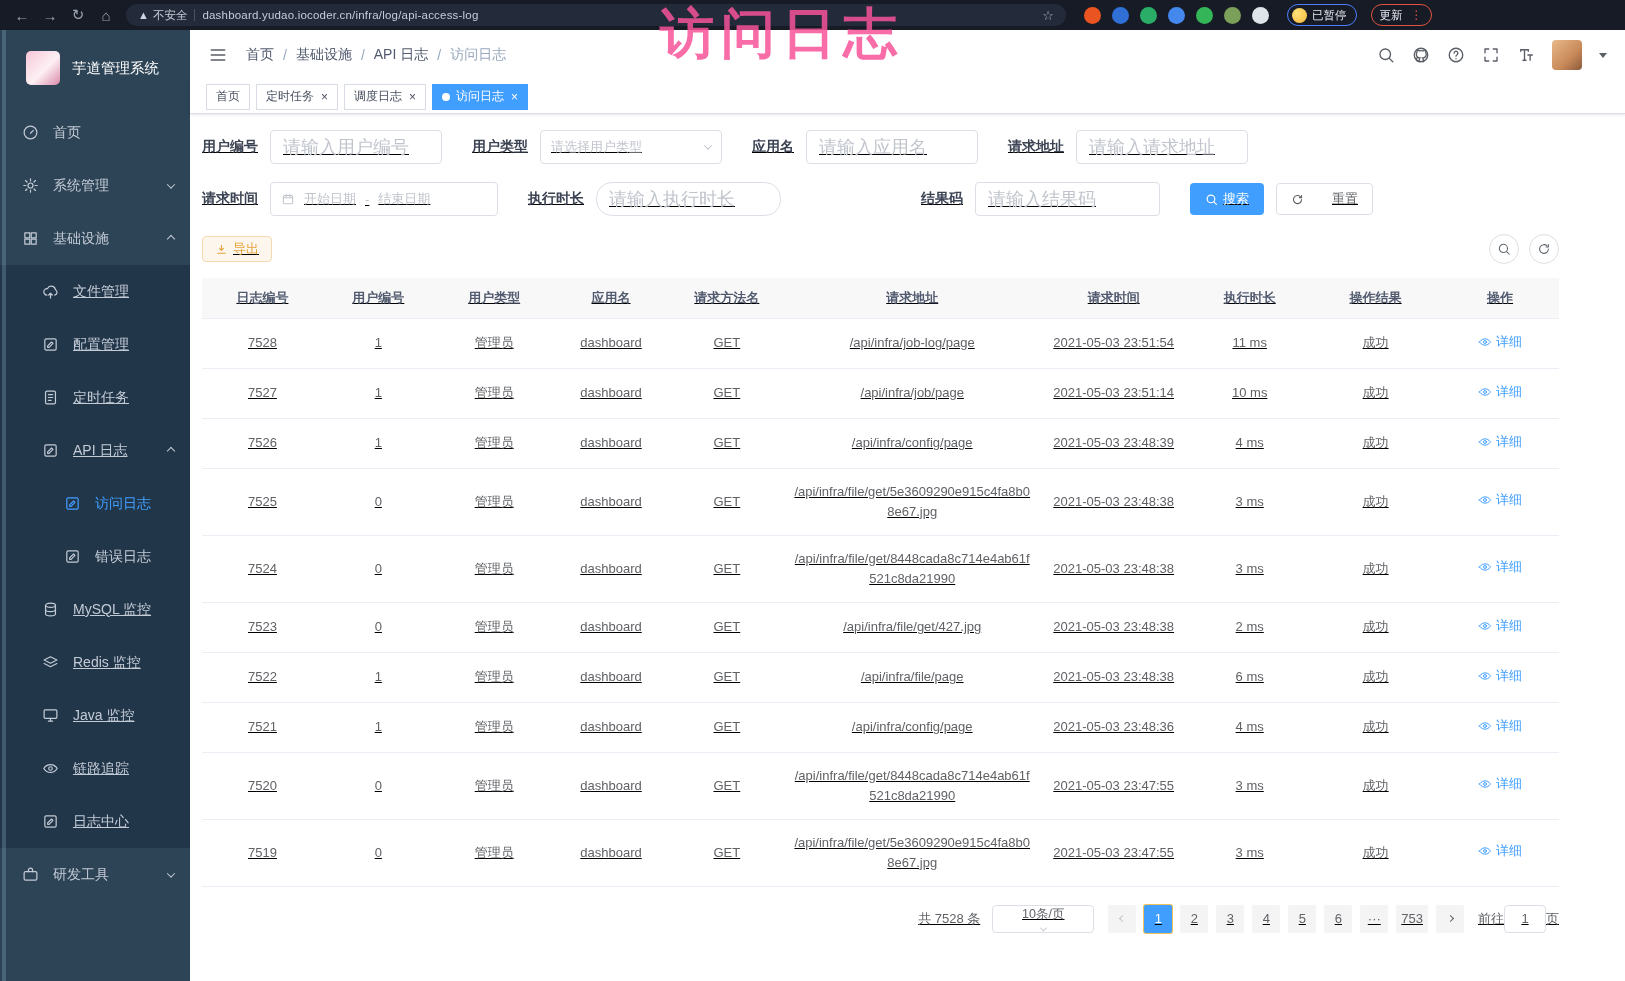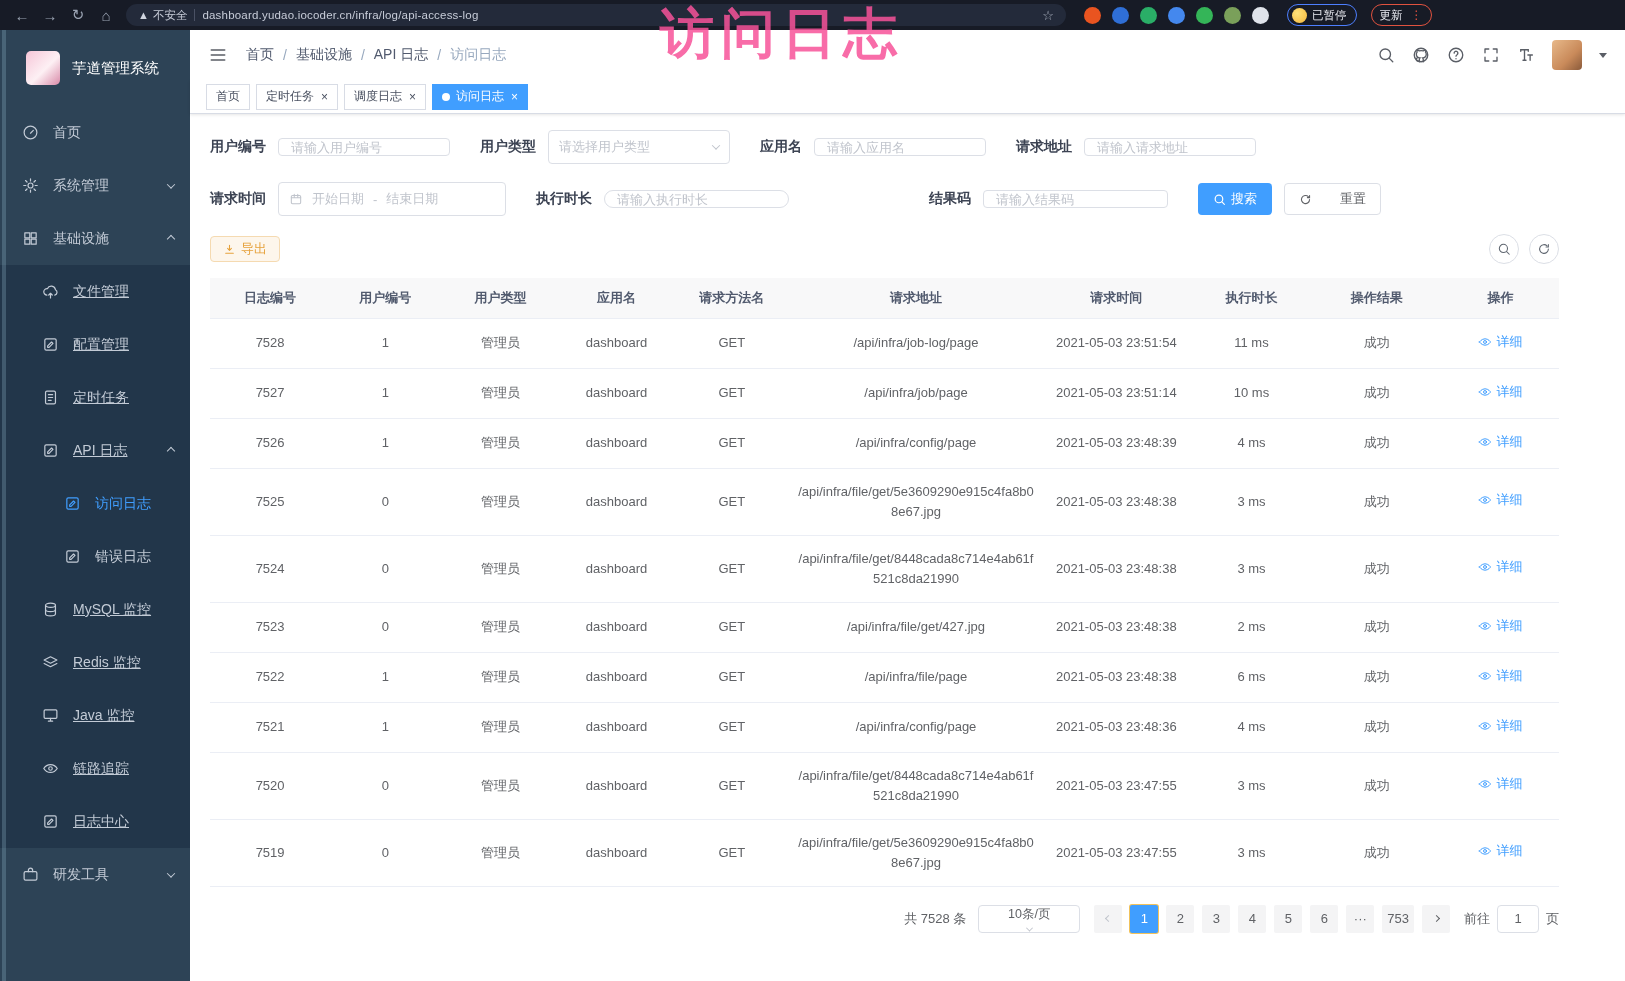--- a/index.html
+++ b/index.html
@@ -63,25 +63,25 @@
   .caret { width:0; height:0; border-left:4.5px solid transparent; border-right:4.5px solid transparent; border-top:5.5px solid #5a5e66; cursor:pointer; }
 
   
   .tabsbar { height:34px; display:flex; align-items:center; gap:6px; padding:0 16px; border-bottom:1px solid #d8dce5; box-shadow:0 1px 3px rgba(0,0,0,.10); position:relative; z-index:1; }
   .tab { height:26px; display:flex; align-items:center; gap:6px; padding:0 9px; border:1px solid #d8dce5; background:#fff; color:#495060; font-size:12px; cursor:pointer; }
   .tab.active { background:#409eff; border-color:#409eff; color:#fff; }
   .tab .dot { width:8px; height:8px; border-radius:50%; background:#fff; }
   .tab .close { font-size:12px; line-height:1; margin-left:1px; }
 
   
-  .content { padding:16px 66px 0 20px; flex:1; }
+  .content { padding:16px 66px 0 12px; flex:1;text-decoration:underline; }
   .frow { display:flex; align-items:center; margin-bottom:18px; }
   .fgroup { display:flex; align-items:center; margin-right:30px; }
   .flabel { font-size:14px; color:#3c4353; font-weight:600; margin-right:12px; white-space:nowrap; }
-  .finput { height:18px; border:1px solid #dcdfe6; border-radius:4px; padding:0 12px; font-size:13px; color:#606266; width:172px; outline:none; }
+  .finput { height:34px; border:1px solid #dcdfe6; border-radius:4px; padding:0 12px; font-size:18px; color:#606266; width:172px; outline:none; }
   .finput::placeholder { color:#c0c4cc; }
   .fselect { width:182px; height:34px; border:1px solid #dcdfe6; border-radius:4px; display:flex; align-items:center; justify-content:space-between; padding:0 10px; font-size:13px; color:#c0c4cc; cursor:pointer; background:#fff; }
   .fselect .chev { color:#c0c4cc; }
   .daterange { width:228px; height:34px; border:1px solid #dcdfe6; border-radius:4px; display:flex; align-items:center; gap:9px; padding:0 10px; font-size:13px; color:#c0c4cc; background:#fff; cursor:pointer; }
   .daterange svg { width:14px; height:14px; color:#c0c4cc; flex-shrink:0; }
   .btn { display:inline-flex; align-items:center; gap:5px; border-radius:4px; font-size:13px; cursor:pointer; border:1px solid transparent; }
   .btn svg { width:13px; height:13px; }
   .btn-search { height:32px; padding:0 14px; background:#409eff; color:#fff; }
   .btn-reset { height:32px; padding:0 14px; background:#fff; color:#606266; border-color:#dcdfe6; margin-left:12px;gap:28px; }
   .btn-export { height:26px; padding:0 12px; background:#fdf6ec; border-color:#f5dab1; color:#e6a23c; }
@@ -97,21 +97,21 @@
   .op-link svg { width:14px; height:14px; }
 
   
   .pager { display:flex; align-items:center; justify-content:flex-end; margin-top:18px; font-size:13px; color:#606266; }
   .psize { width:102px; height:28px; border:1px solid #dcdfe6; border-radius:4px; display:flex; align-items:center; justify-content:space-between; padding:0 9px; font-size:12.5px; color:#606266; margin:0 10px 0 12px; cursor:pointer;flex-direction:column; }
   .psize .chev { color:#c0c4cc; width:5px; height:5px; }
   .pbtn { min-width:28px; height:28px; background:#f4f4f5; border-radius:2px; display:flex; align-items:center; justify-content:center; color:#606266; margin:0 4px; padding:0 5px; cursor:pointer; }
   .pbtn.active { background:#409eff; color:#fff; box-shadow:0 0 0 1px #f1c25b; }
   .pbtn .chev { width:5px; height:5px; }
   .pbtn.prev { color:#c0c4cc; }
-  .goto { display:flex; align-items:center; gap:7px; margin-left:10px; }
+  .goto { display:flex; align-items:center; margin-left:10px; }
   .goto-input { width:42px; height:28px; border:1px solid #dcdfe6; border-radius:4px; text-align:center; font-size:13px; color:#606266; outline:none; }
 </style>
 </head>
 <body>
 
 <div class="browser-bar">
   <span class="bnav">←</span>
   <span class="bnav">→</span>
   <span class="bnav">↻</span>
   <span class="bnav">⌂</span>

